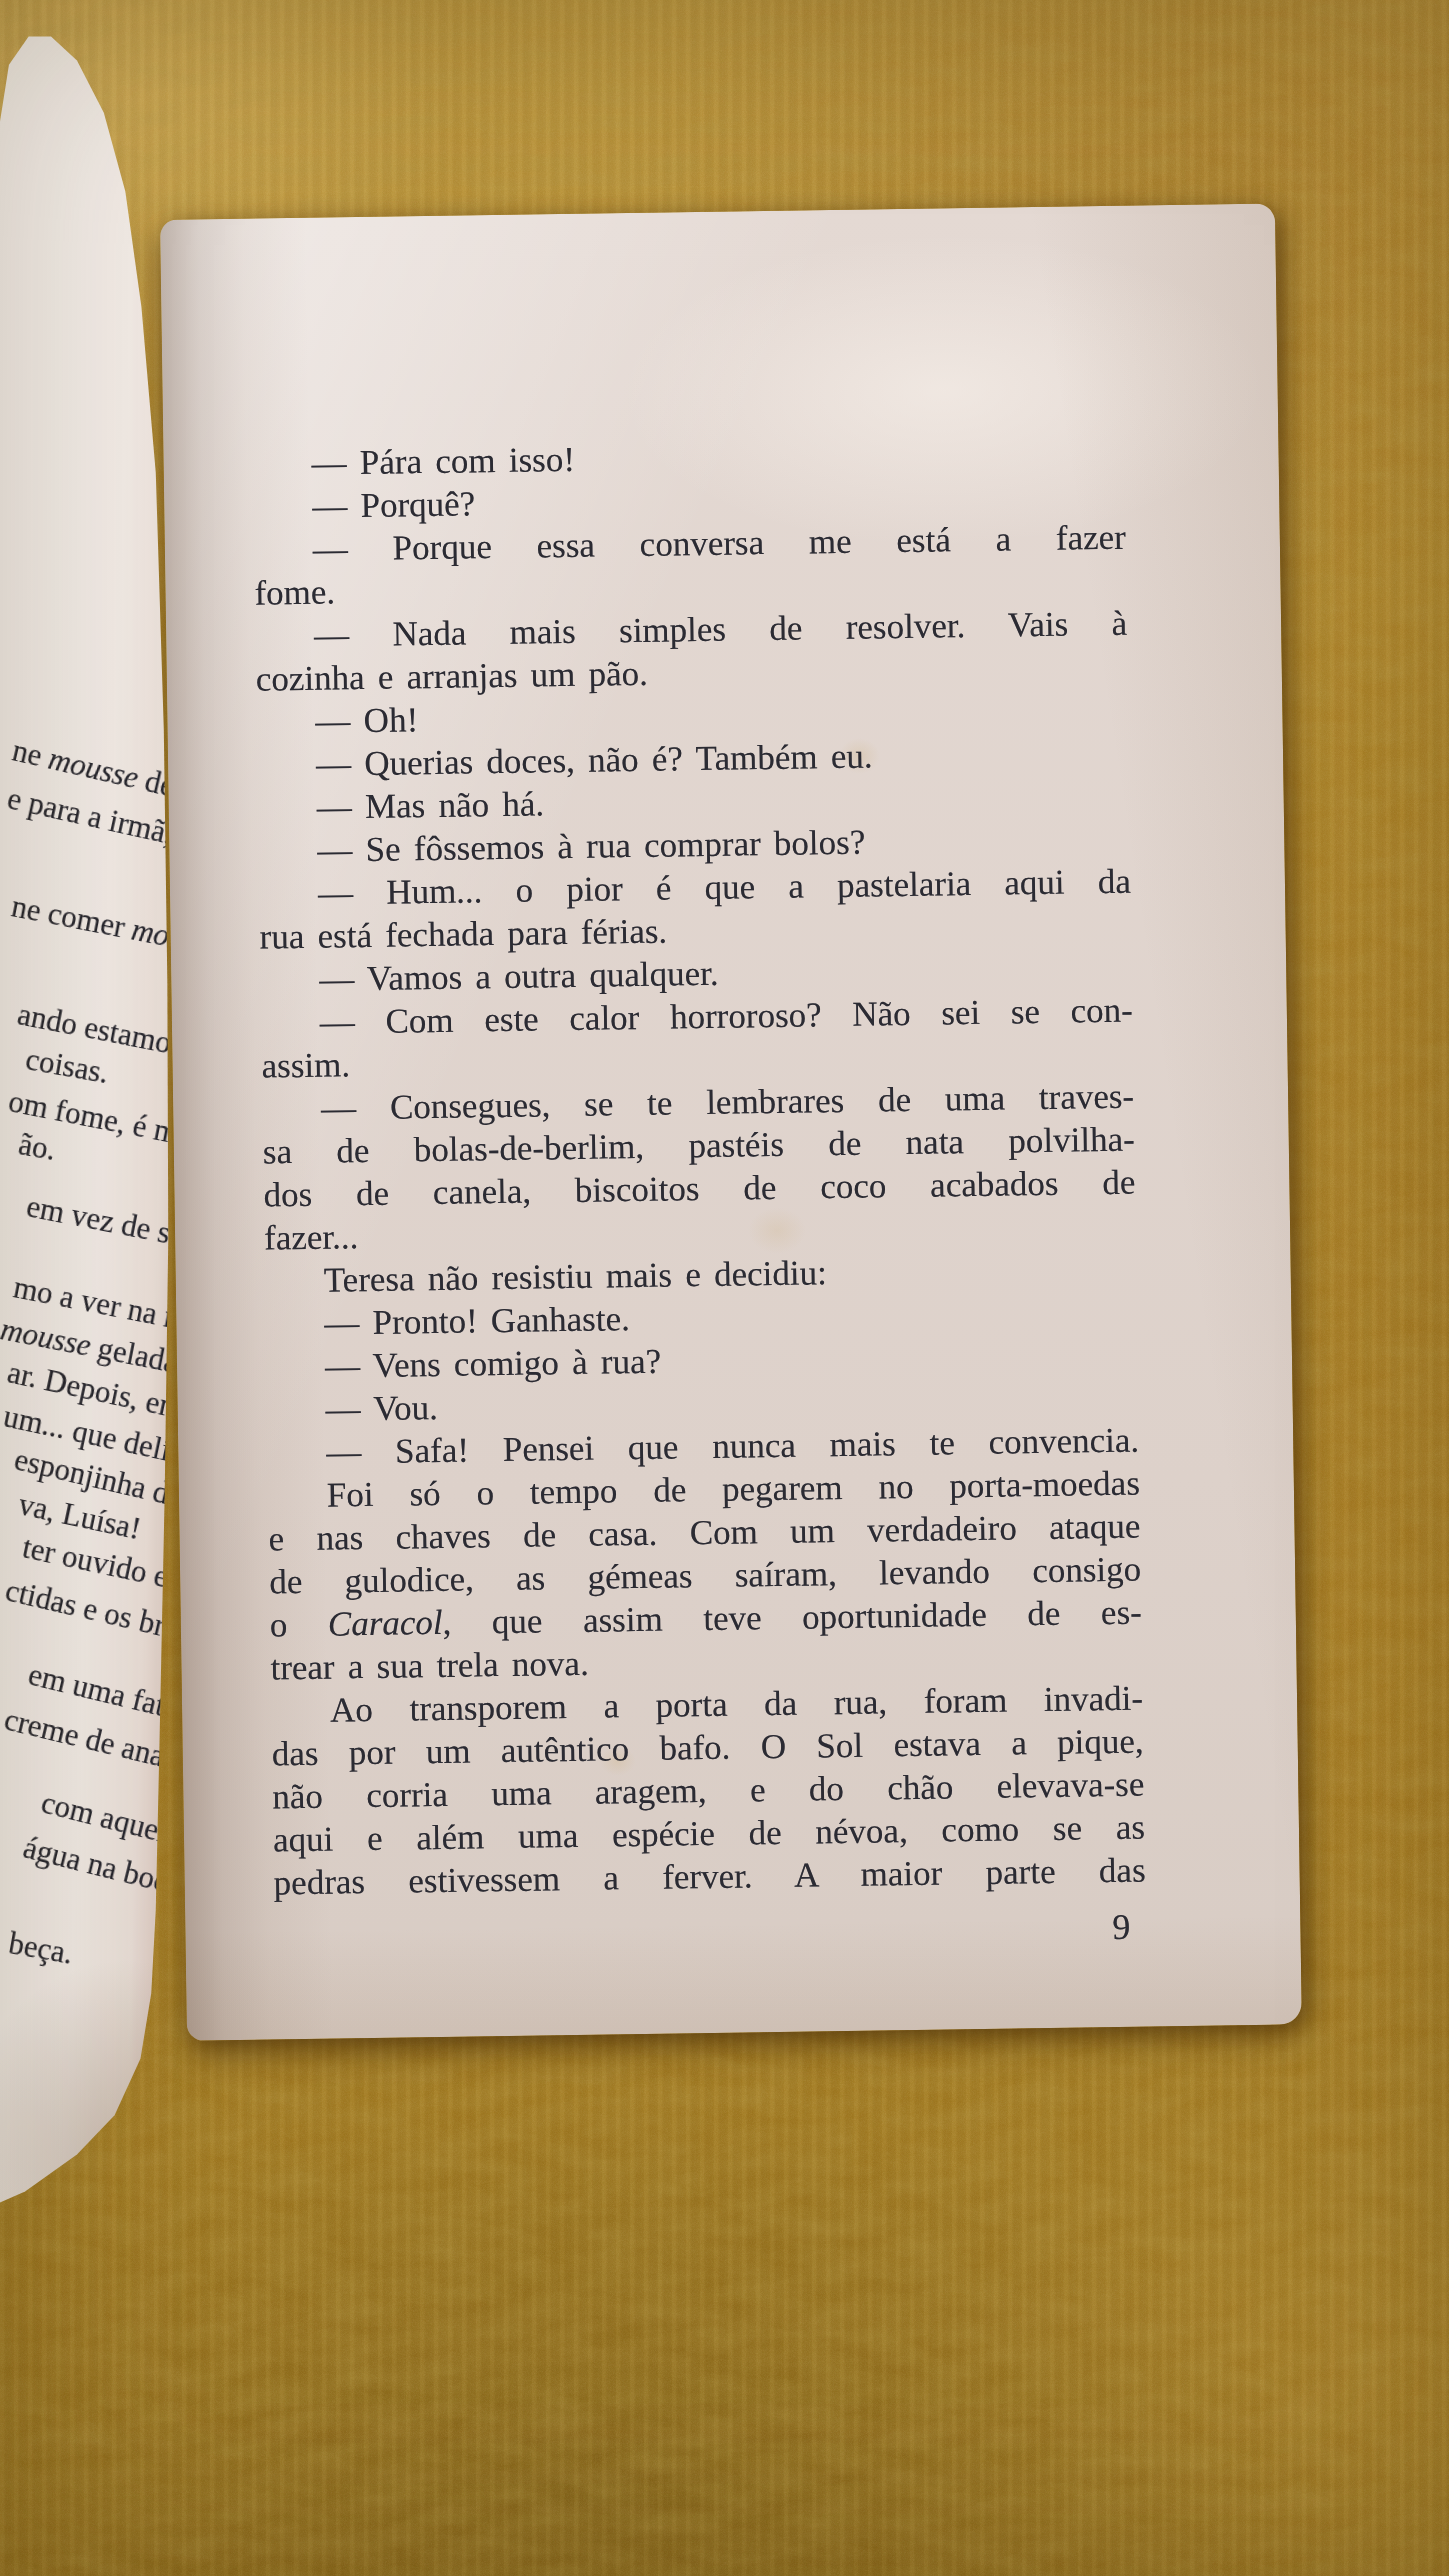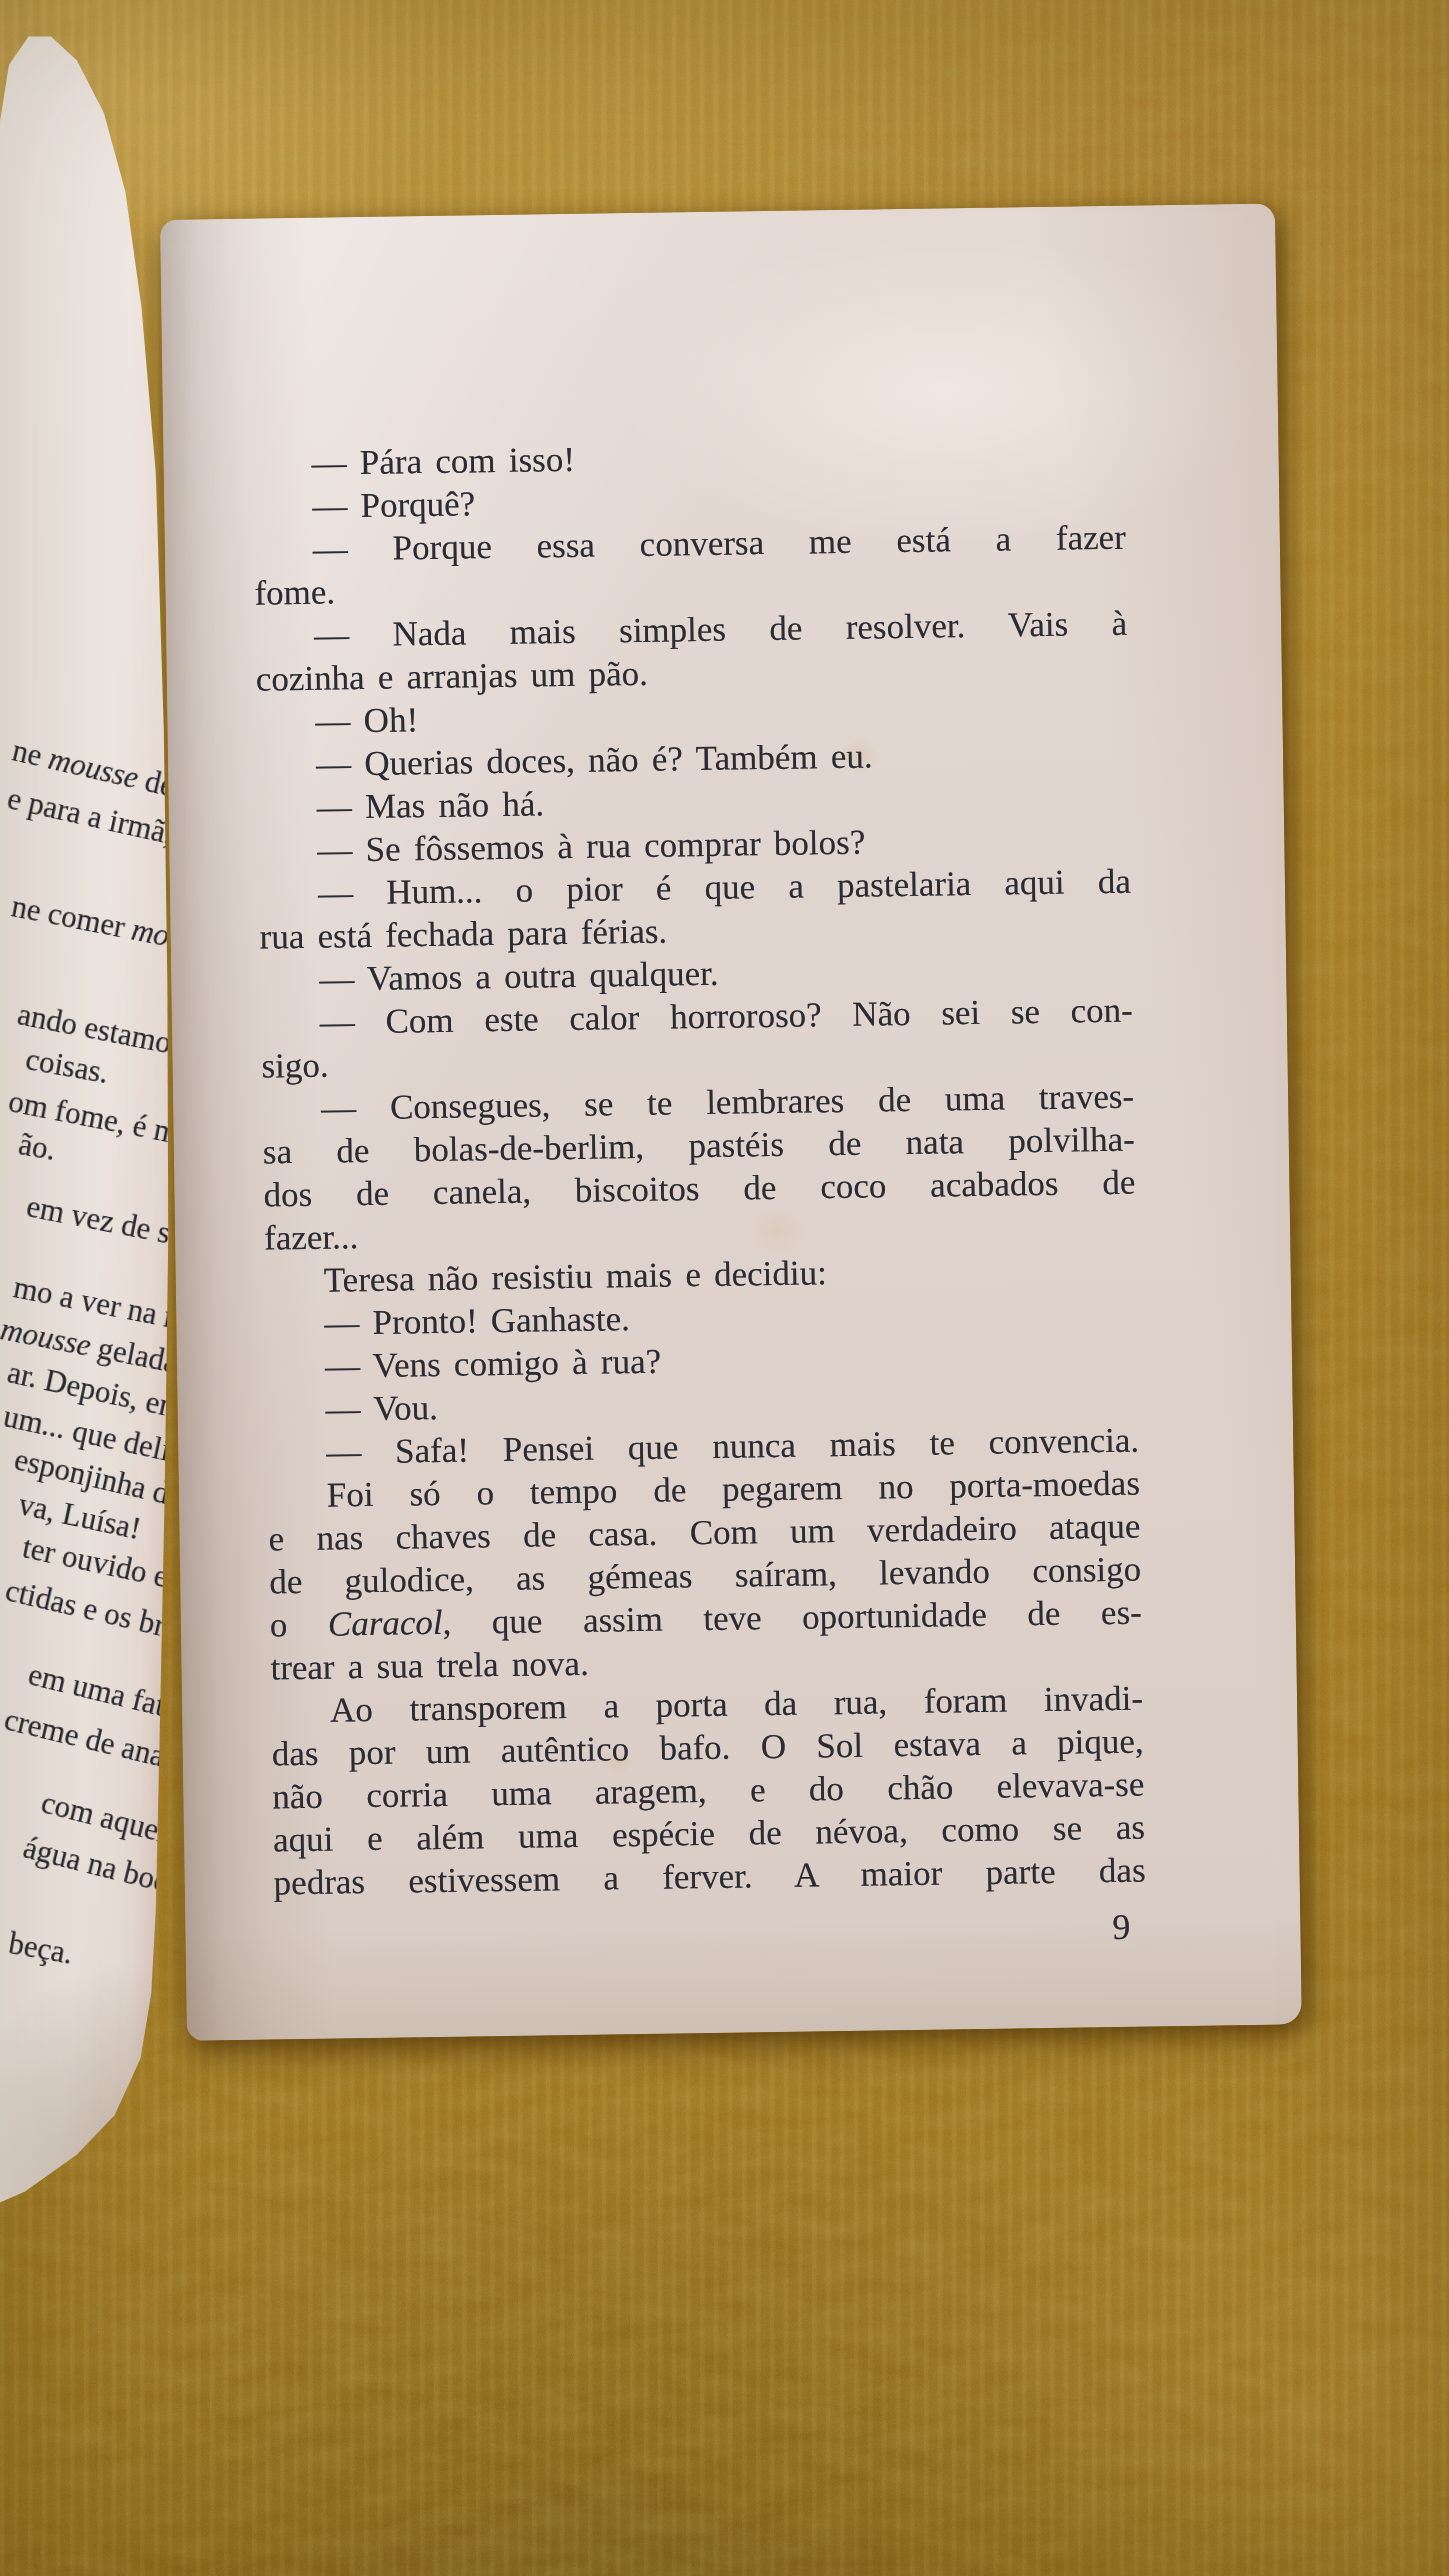--- a/index.html
+++ b/index.html
@@ -117,21 +117,21 @@
         <div class="line indent justify"><span>— Nada mais simples de resolver. Vais à</span></div>
         <div class="line"><span>cozinha e arranjas um pão.</span></div>
         <div class="line indent"><span>— Oh!</span></div>
         <div class="line indent"><span>— Querias doces, não é? Também eu.</span></div>
         <div class="line indent"><span>— Mas não há.</span></div>
         <div class="line indent"><span>— Se fôssemos à rua comprar bolos?</span></div>
         <div class="line indent justify"><span>— Hum... o pior é que a pastelaria aqui da</span></div>
         <div class="line"><span>rua está fechada para férias.</span></div>
         <div class="line indent"><span>— Vamos a outra qualquer.</span></div>
         <div class="line indent justify"><span>— Com este calor horroroso? Não sei se con-</span></div>
-        <div class="line"><span>sigo.</span></div>
+        <div class="line"><span>assim.</span></div>
         <div class="line indent justify"><span>— Consegues, se te lembrares de uma traves-</span></div>
         <div class="line justify"><span>sa de bolas-de-berlim, pastéis de nata polvilha-</span></div>
         <div class="line justify"><span>dos de canela, biscoitos de coco acabados de</span></div>
         <div class="line"><span>fazer...</span></div>
         <div class="line indent"><span>Teresa não resistiu mais e decidiu:</span></div>
         <div class="line indent"><span>— Pronto! Ganhaste.</span></div>
         <div class="line indent"><span>— Vens comigo à rua?</span></div>
         <div class="line indent"><span>— Vou.</span></div>
         <div class="line indent justify"><span>— Safa! Pensei que nunca mais te convencia.</span></div>
         <div class="line indent justify"><span>Foi só o tempo de pegarem no porta-moedas</span></div>

